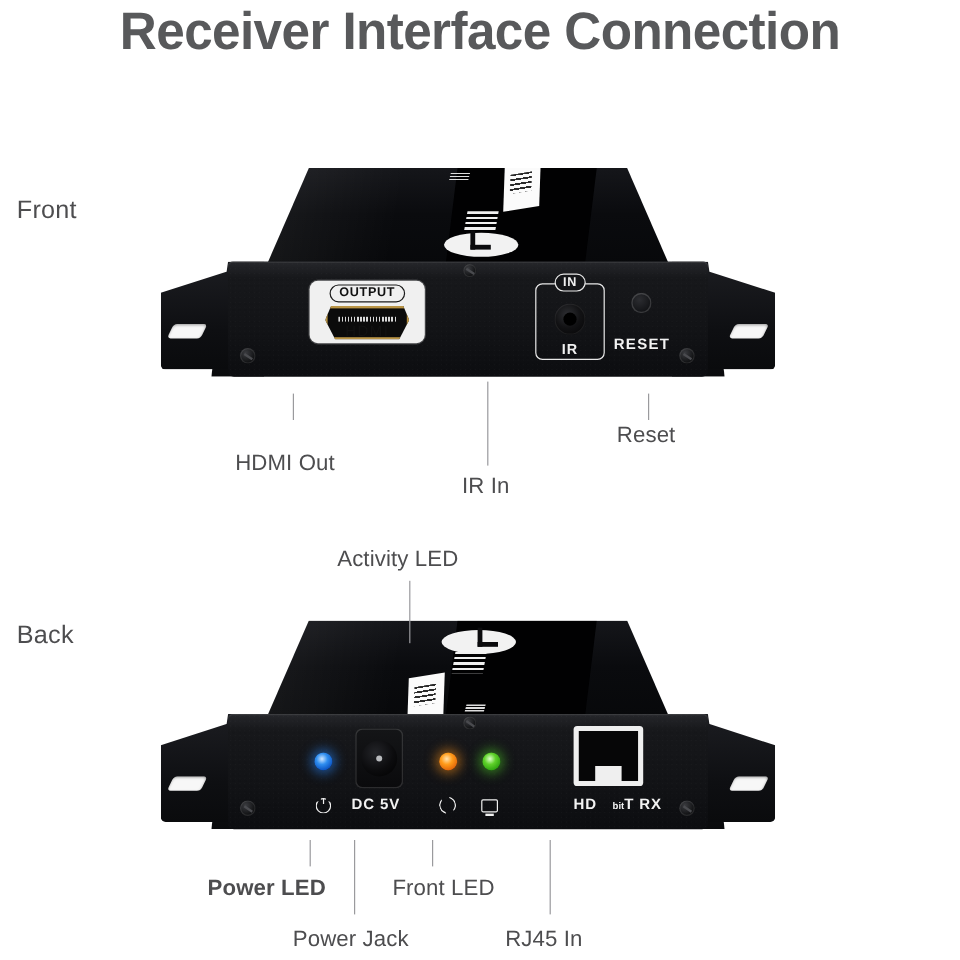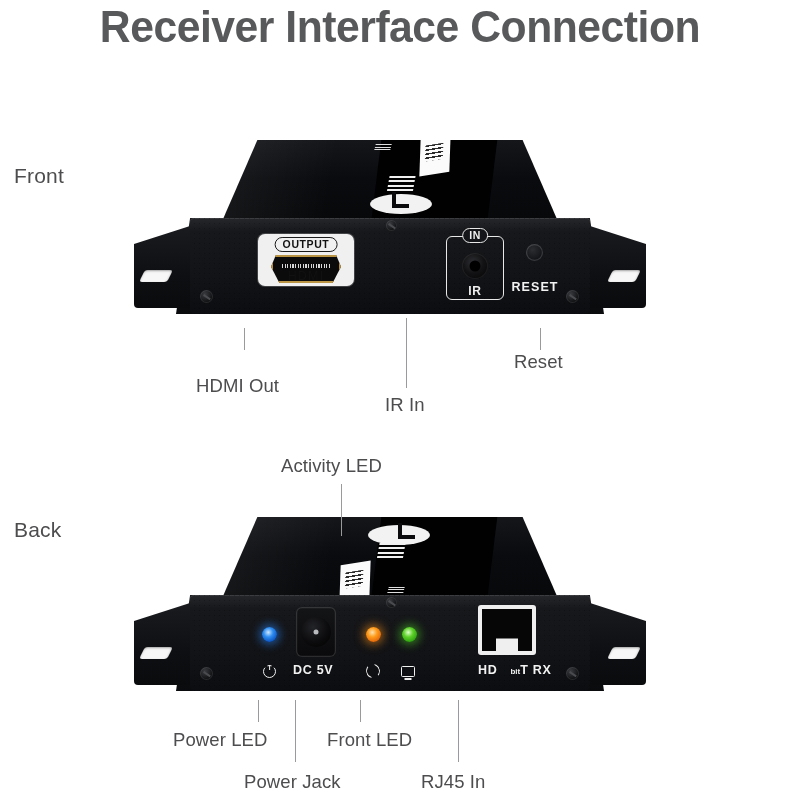--- a/index.html
+++ b/index.html
@@ -557,21 +557,21 @@
     <div class="bk-icon icon-display" style="left:211px; top:71px;"></div>
 
     <div class="bk-text" style="left:288px; top:68px;"><span>HD</span><span class="hdbit-small">bit</span><span>T RX</span></div>
   </div>
 </div>
 
 <div class="callout" style="left:281px; top:455px;">Activity LED</div>
 <div class="leader" style="left:341px; top:484px; height:52px;"></div>
 
 <div class="leader" style="left:258px; top:700px; height:22px;"></div>
-<div class="callout" style="left:173px; top:729px;">Power LED</div>
+<div class="callout" style="left:173px; top:729px;font-weight:bold;">Power LED</div>
 
 <div class="leader" style="left:295px; top:700px; height:62px;"></div>
 <div class="callout" style="left:244px; top:771px;">Power Jack</div>
 
 <div class="leader" style="left:360px; top:700px; height:22px;"></div>
 <div class="callout" style="left:327px; top:729px;">Front LED</div>
 
 <div class="leader" style="left:458px; top:700px; height:62px;"></div>
 <div class="callout" style="left:421px; top:771px;">RJ45 In</div>
 

